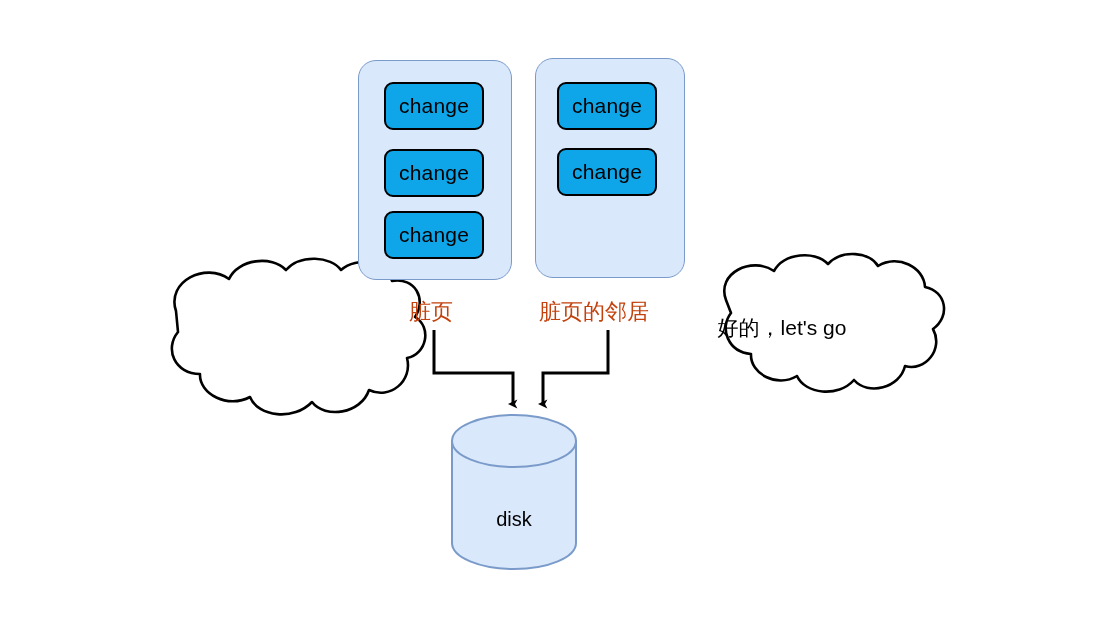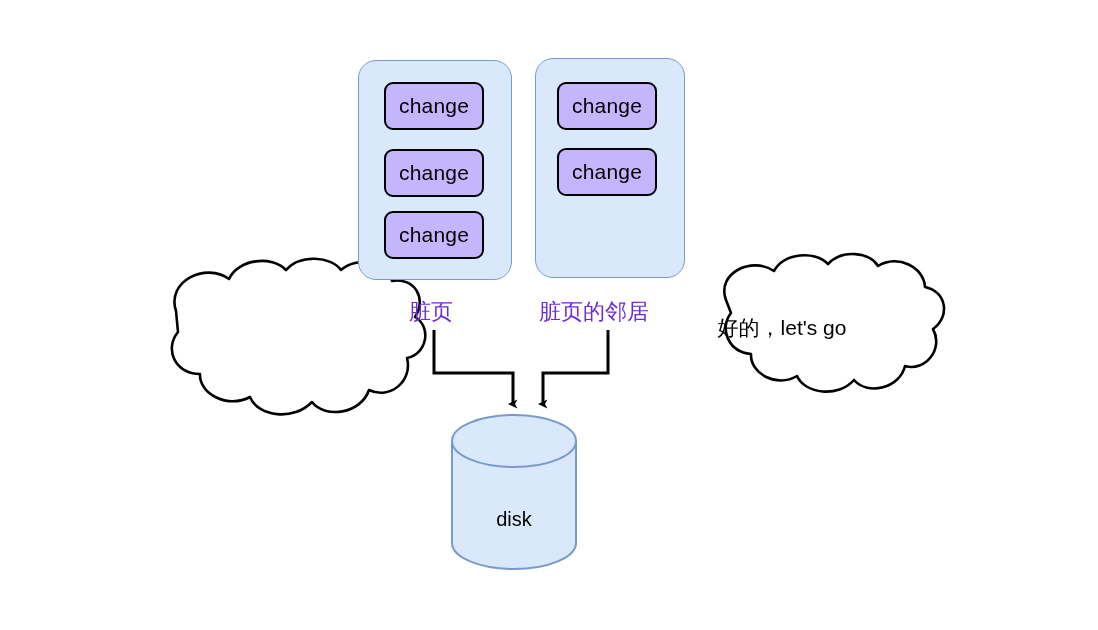--- a/index.html
+++ b/index.html
@@ -22,21 +22,21 @@
     background: #dae8fc;
     border: 1.5px solid #7a9bc9;
     border-radius: 18px;
     box-sizing: border-box;
   }
   #panel-dirty  { left: 358px; top: 60px; width: 154px; height: 220px; }
   #panel-neighbor { left: 535px; top: 58px; width: 150px; height: 220px; }
 
   .change-box {
     position: absolute;
-    background: #c4b5fd;
+    background: #0ea5e9;
     border: 2.5px solid #000000;
     border-radius: 9px;
     box-sizing: border-box;
     display: flex;
     align-items: center;
     justify-content: center;
     font-size: 21px;
     color: #000000;
     letter-spacing: 0.2px;
   }
@@ -45,21 +45,21 @@
   #change-d-2 { left: 384px; top: 149px; width: 100px; height: 48px; }
   #change-d-3 { left: 384px; top: 211px; width: 100px; height: 48px; }
   
   #change-n-1 { left: 557px; top: 82px;  width: 100px; height: 48px; }
   #change-n-2 { left: 557px; top: 148px; width: 100px; height: 48px; }
 
   
   .panel-label {
     position: absolute;
     font-size: 22px;
-    color: #6d28d9;
+    color: #c2410c;
     white-space: nowrap;
   }
   #label-dirty    { left: 409px; top: 297px; }
   #label-neighbor { left: 539px; top: 297px; }
 
   
   #disk-label {
     position: absolute;
     left: 452px;
     top: 508px;

